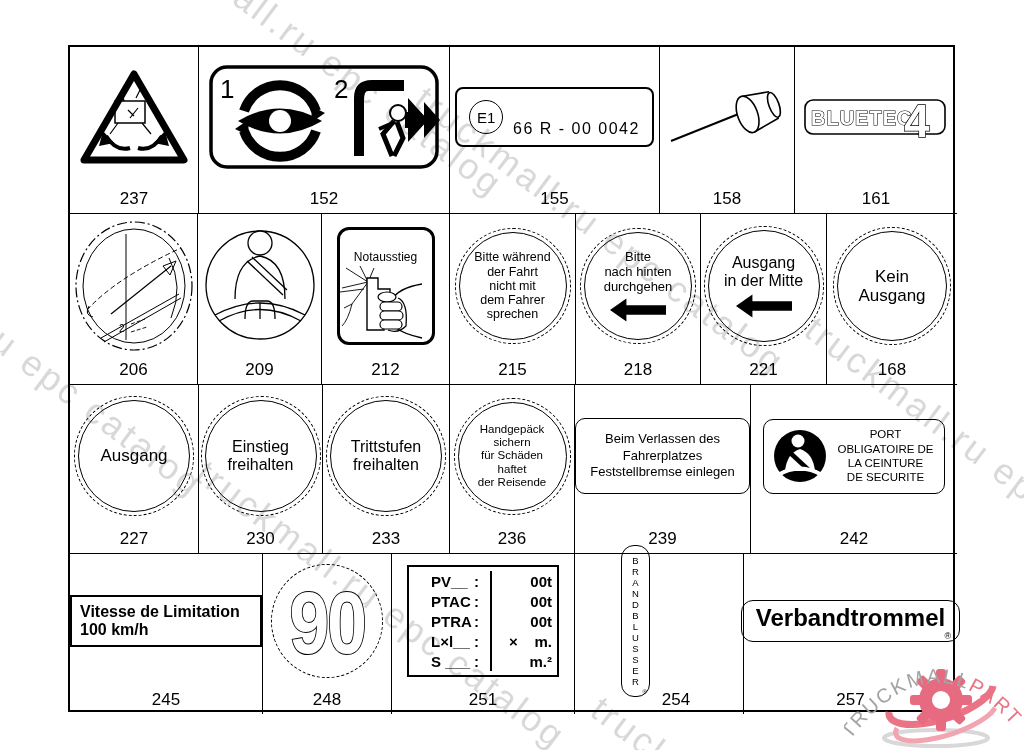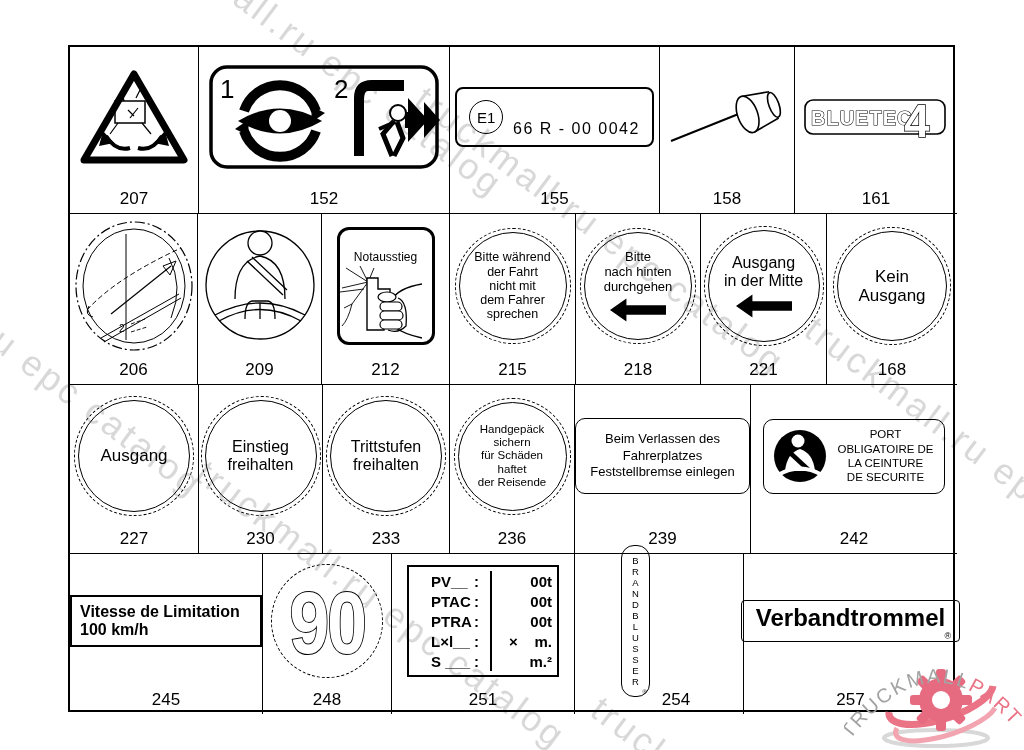--- a/index.html
+++ b/index.html
@@ -54,21 +54,21 @@
   .t251 { border:2.5px solid #000; width:152px; box-sizing:border-box; padding:4px 0; background:transparent; }
   .t251-row { display:flex; align-items:stretch; height:20px; font-weight:bold; font-size:15px; }
   .t251-lbl { flex:1; padding-left:22px; display:flex; align-items:center; }
   .t251-colon { width:16px; display:flex; align-items:center; }
   .t251-val { width:60px; border-left:2px solid #000; text-align:right; padding-right:5px;
               display:flex; align-items:center; justify-content:flex-end; white-space:pre; }
   .pill254 { width:27px; height:150px; border:1.6px solid #000; border-radius:13px;
              position:relative; display:flex; align-items:center; justify-content:center; }
   .pill-letters { white-space:pre-line; font-size:9.5px; line-height:11px; text-align:center; }
   .pill-reg { position:absolute; bottom:1px; right:2px; font-size:6px; }
-  .plate257 { border:1.6px solid #000; border-radius:4px; padding:3px 14px 9px;
+  .plate257 { border:1.6px solid #000; border-radius:12px; padding:3px 14px 9px;
               font-weight:bold; font-size:24px; position:relative; }
   .reg257 { position:absolute; right:8px; bottom:0px; font-size:9px; font-weight:normal; }
   .outline-text { fill:#fff; stroke:#000; paint-order:stroke; }
   .brand-logo { position:absolute; z-index:3; pointer-events:none; }
   .c254-content { justify-content:flex-start; padding-left:46px; }
   .c254-num { text-indent:34px; }
 </style>
 </head>
 <body>
 
@@ -88,21 +88,21 @@
         <svg width="112" height="98" viewBox="0 0 112 98">
           <path d="M56 6 L106 92 L6 92 Z" fill="#fff" stroke="#000" stroke-width="7" stroke-linejoin="round"></path>
           <rect x="37" y="33" width="30" height="22" fill="none" stroke="#000" stroke-width="1.5"></rect>
           <path d="M40 55 L32 66 M64 55 L73 66 M46 33 L44 25 M58 30 L62 22 M50 42 L56 48 M60 40 L52 50" stroke="#000" stroke-width="1.2" fill="none"></path>
           <path d="M28 68 Q38 84 52 80" stroke="#000" stroke-width="4" fill="none"></path>
           <polygon points="25,63 21,78 36,75" fill="#000"></polygon>
           <path d="M84 68 Q74 84 60 80" stroke="#000" stroke-width="4" fill="none"></path>
           <polygon points="87,63 91,78 76,75" fill="#000"></polygon>
         </svg>
       </div>
-      <div class="num">207</div>
+      <div class="num">237</div>
     </div>
 
     <div class="cell" style="left:129px;top:0;width:251px;height:167px">
       <div class="content">
         <svg width="232" height="106" viewBox="0 0 232 106">
           <rect x="3" y="3" width="226" height="100" rx="16" fill="none" stroke="#000" stroke-width="3.5"></rect>
           <text x="12" y="34" font-size="26">1</text>
           <path d="M36 47 A38 38 0 0 1 108 47" fill="none" stroke="#000" stroke-width="10"></path>
           <path d="M108 67 A38 38 0 0 1 36 67" fill="none" stroke="#000" stroke-width="10"></path>
           <polygon points="103,42 117,49 104,58" fill="#000"></polygon>

